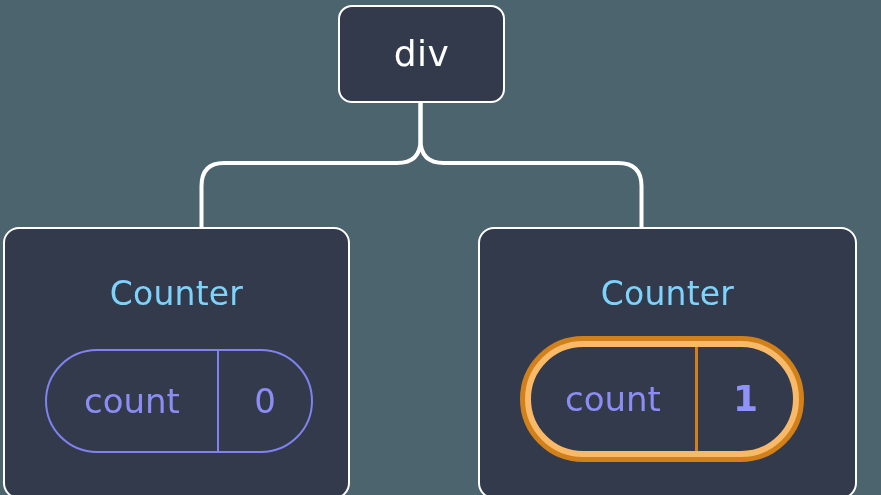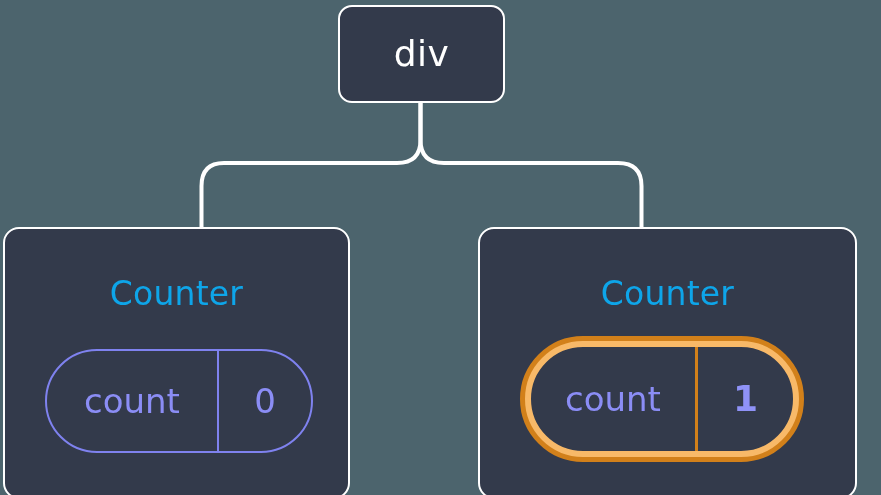--- a/index.html
+++ b/index.html
@@ -72,21 +72,21 @@
     height: 272px;
     border-radius: 16px;
   }
 
   .counter-title {
     position: absolute;
     top: 48px;
     left: 0;
     width: 100%;
     text-align: center;
-    color: #0ea5e9;
+    color: #7dd3fc;
     font-size: 33px;
     font-weight: 400;
     letter-spacing: 0.2px;
     line-height: 1;
   }
 
   
   .pill {
     position: absolute;
     box-sizing: border-box;

